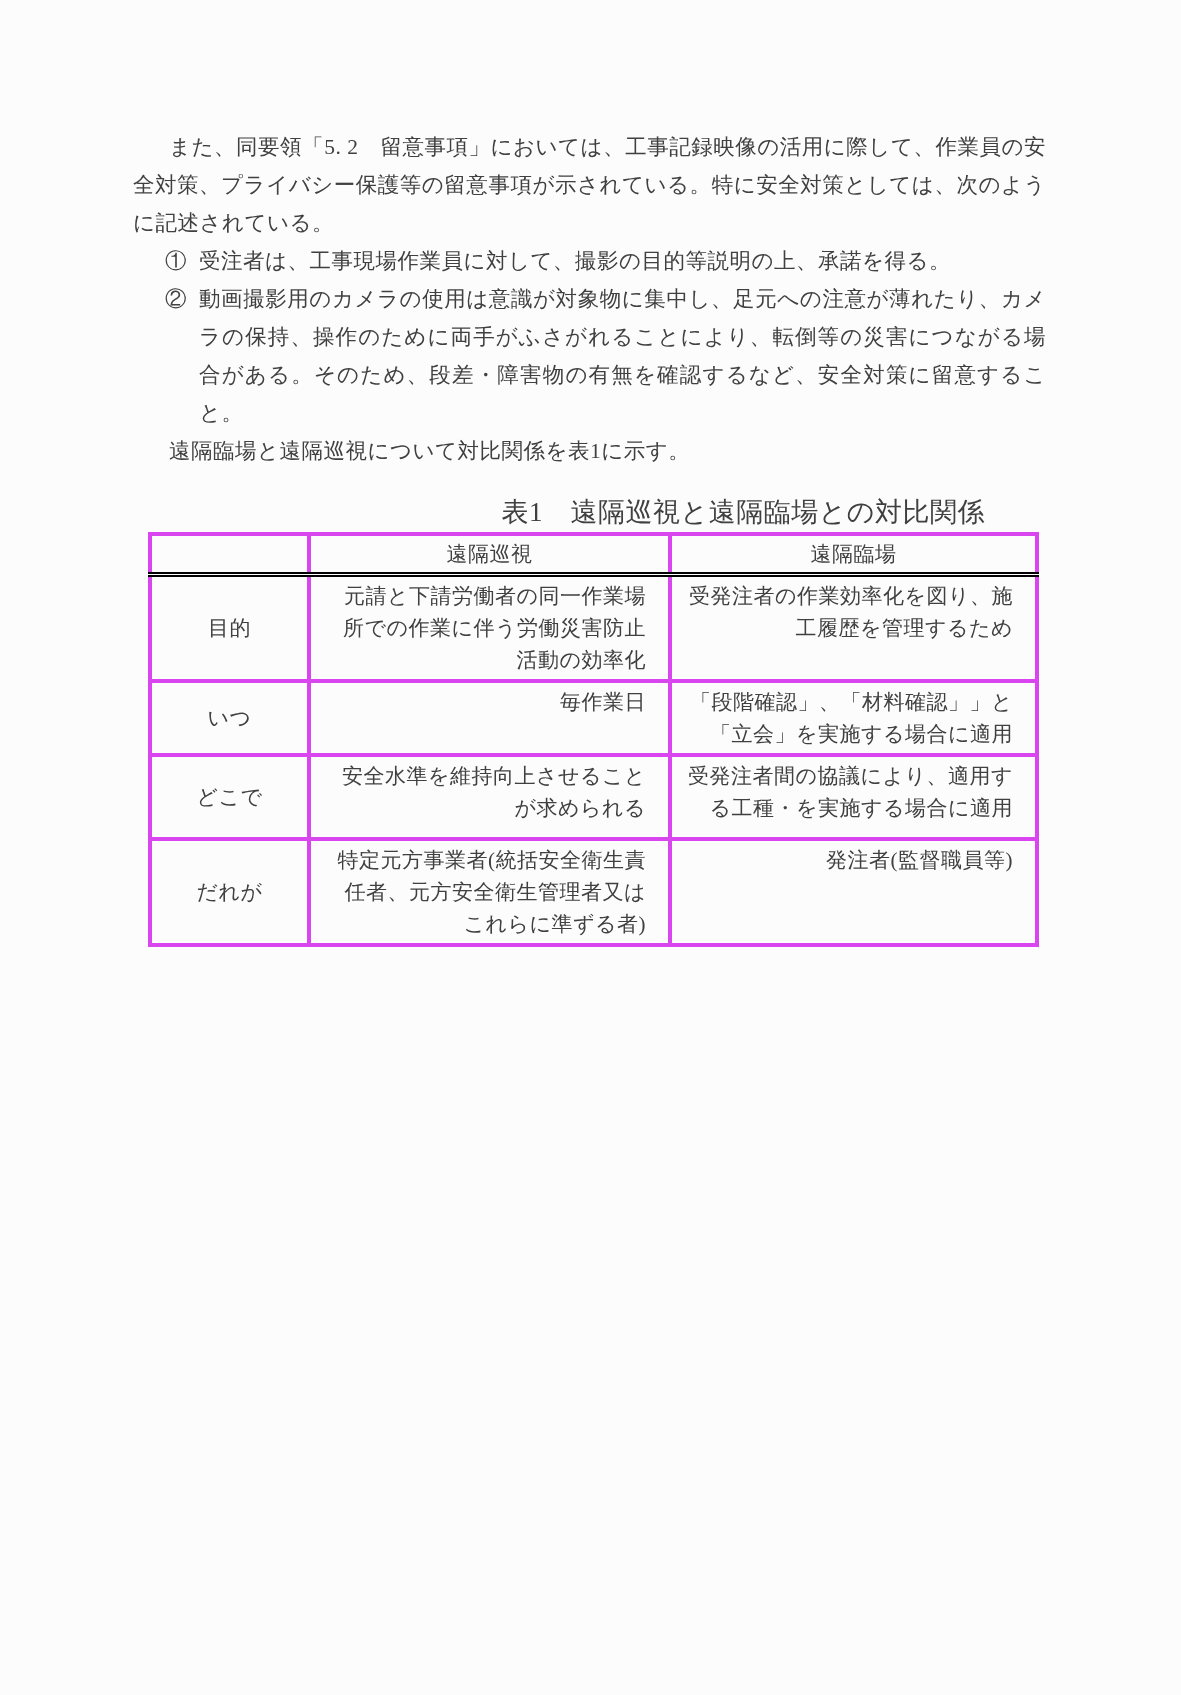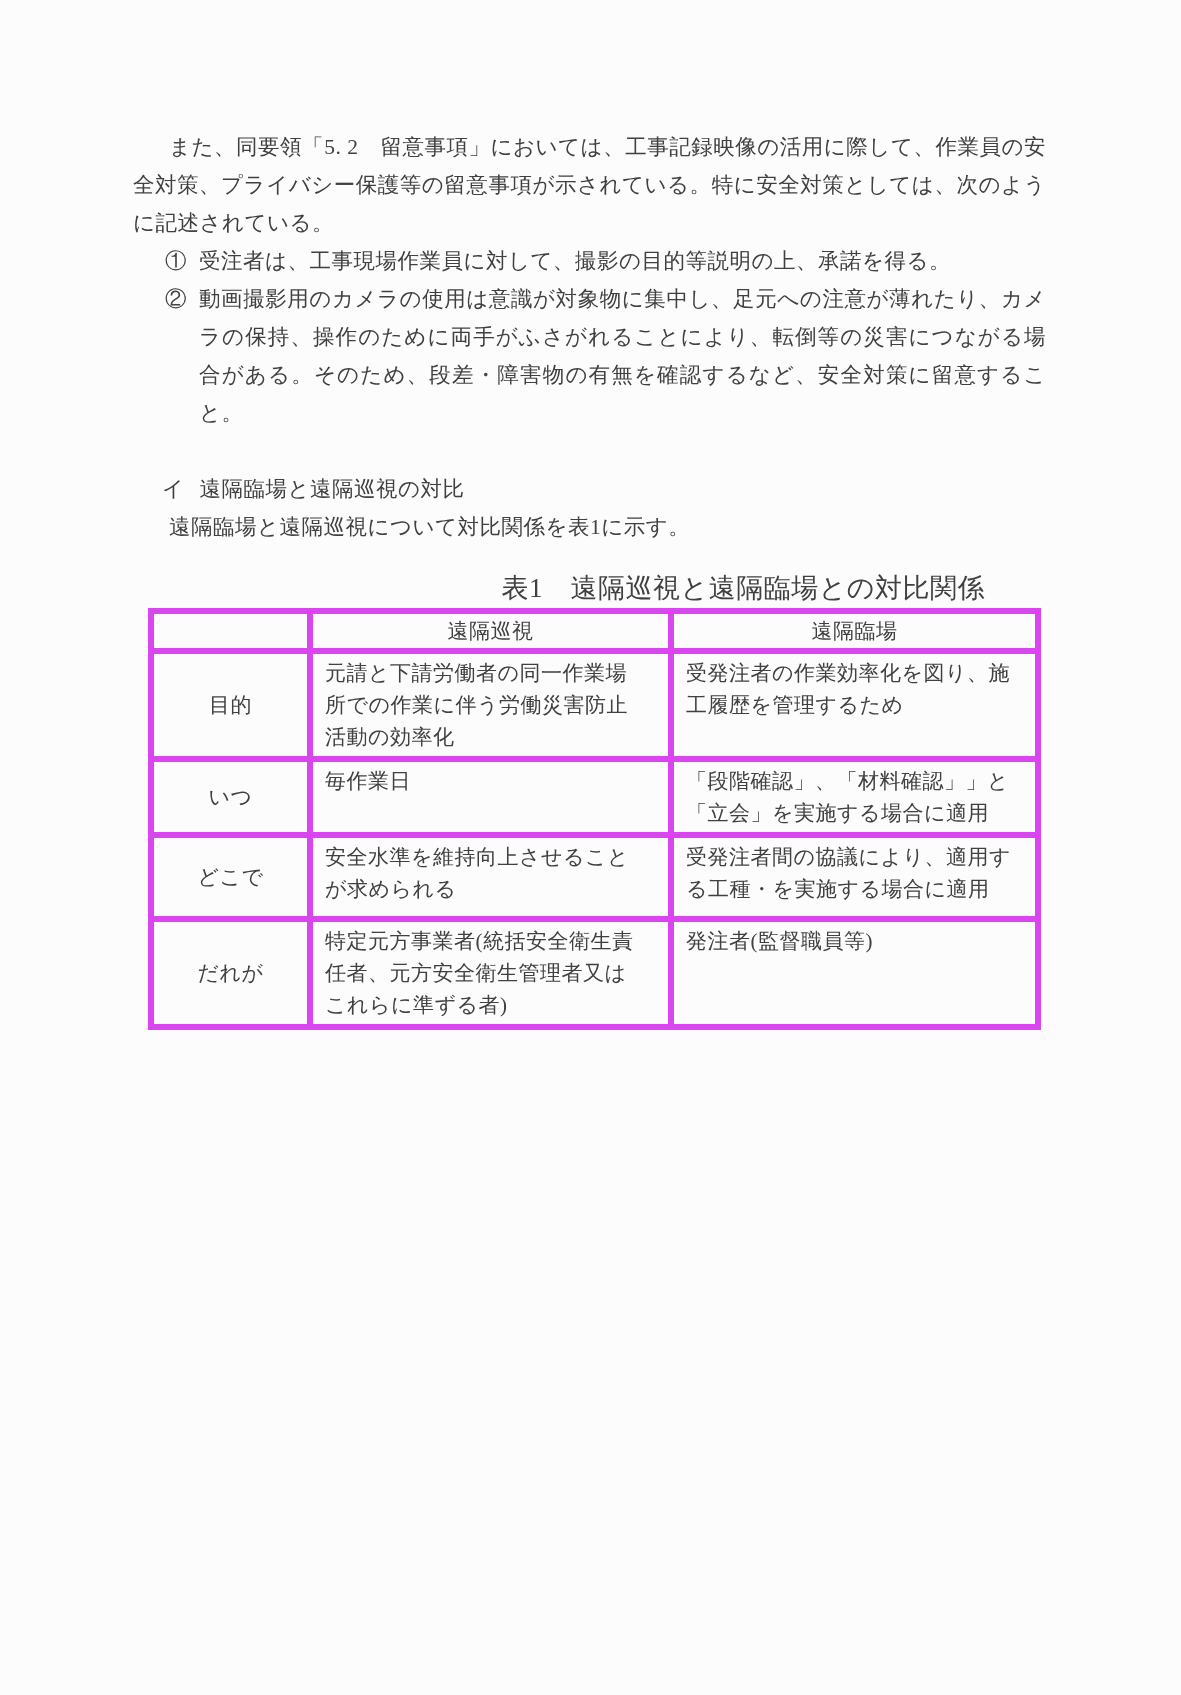--- a/index.html
+++ b/index.html
@@ -67,36 +67,36 @@
     margin-top: 5px;
     width: 887px;
     border-collapse: collapse;
     table-layout: fixed;
     border: 2px solid #000;
   }
   table.cmp col.c-label { width: 159px; }
   table.cmp col.c-junkai { width: 361px; }
   table.cmp col.c-rinjo  { width: 367px; }
   table.cmp th, table.cmp td {
-    border: 6px solid #d946ef;
+    border: 4px solid #d946ef;
     font-size: 21px;
     font-weight: normal;
     letter-spacing: 0.5px;
     box-sizing: border-box;
   }
   table.cmp thead th {
     height: 40px;
     text-align: center;
     vertical-align: middle;
     border-bottom: 5px double #000;
     line-height: 24px;
   }
   table.cmp td {
     vertical-align: top;
-    text-align: left;
+    text-align: right;
     line-height: 32px;
     padding: 3px 22px 3px 12px;
   }
   table.cmp td.label {
     text-align: center;
     vertical-align: middle;
     white-space: pre-line;
     padding: 3px 4px;
     border-radius: 8px;
   }
@@ -116,23 +116,20 @@
 
   <div class="list-item">
     <span class="num">①</span>
     <span class="itext">受注者は、工事現場作業員に対して、撮影の目的等説明の上、承諾を得る。</span>
   </div>
   <div class="list-item">
     <span class="num">②</span>
     <span class="itext">動画撮影用のカメラの使用は意識が対象物に集中し、足元への注意が薄れたり、カメラの保持、操作のために両手がふさがれることにより、転倒等の災害につながる場合がある。そのため、段差・障害物の有無を確認するなど、安全対策に留意すること。</span>
   </div>
 
-  <div class="section-heading">
-    <span class="marker">イ</span><span>遠隔臨場と遠隔巡視の対比</span>
-  </div>
 
   <p class="para indent">遠隔臨場と遠隔巡視について対比関係を表1に示す。</p>
 
   <div class="table-caption">表1　遠隔巡視と遠隔臨場との対比関係</div>
 
   <table class="cmp">
     <colgroup>
       <col class="c-label">
       <col class="c-junkai">
       <col class="c-rinjo">

